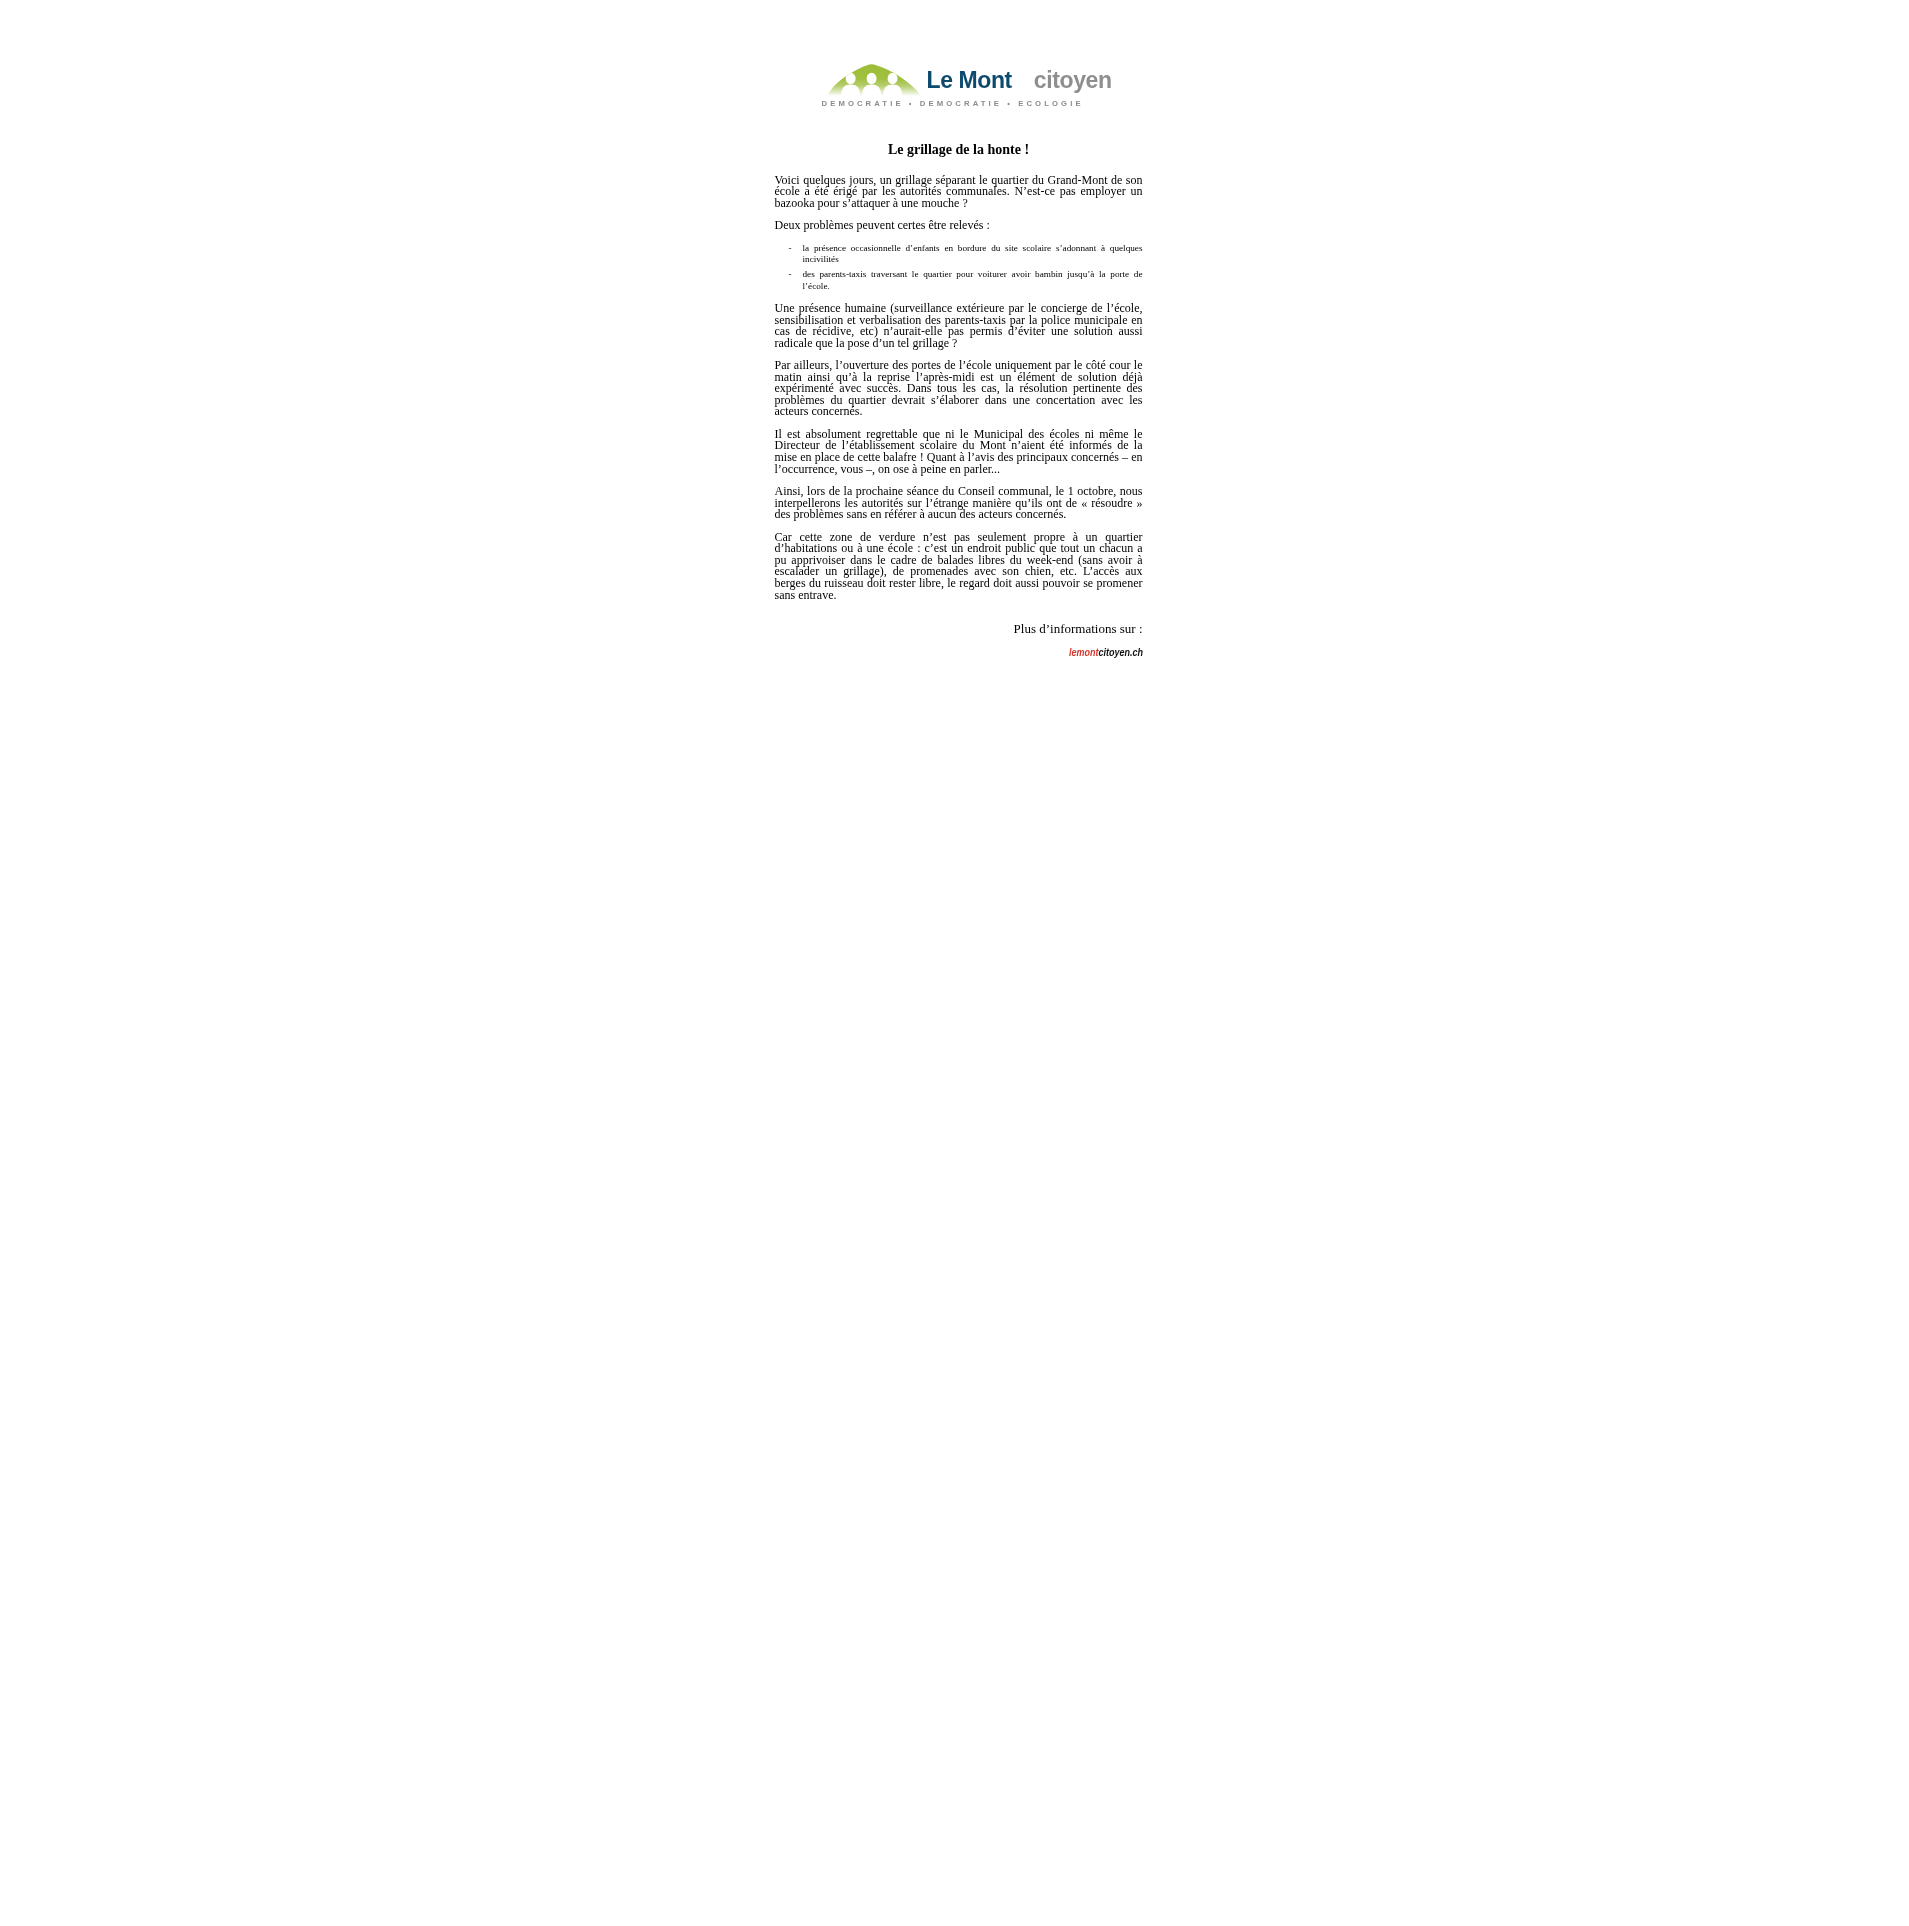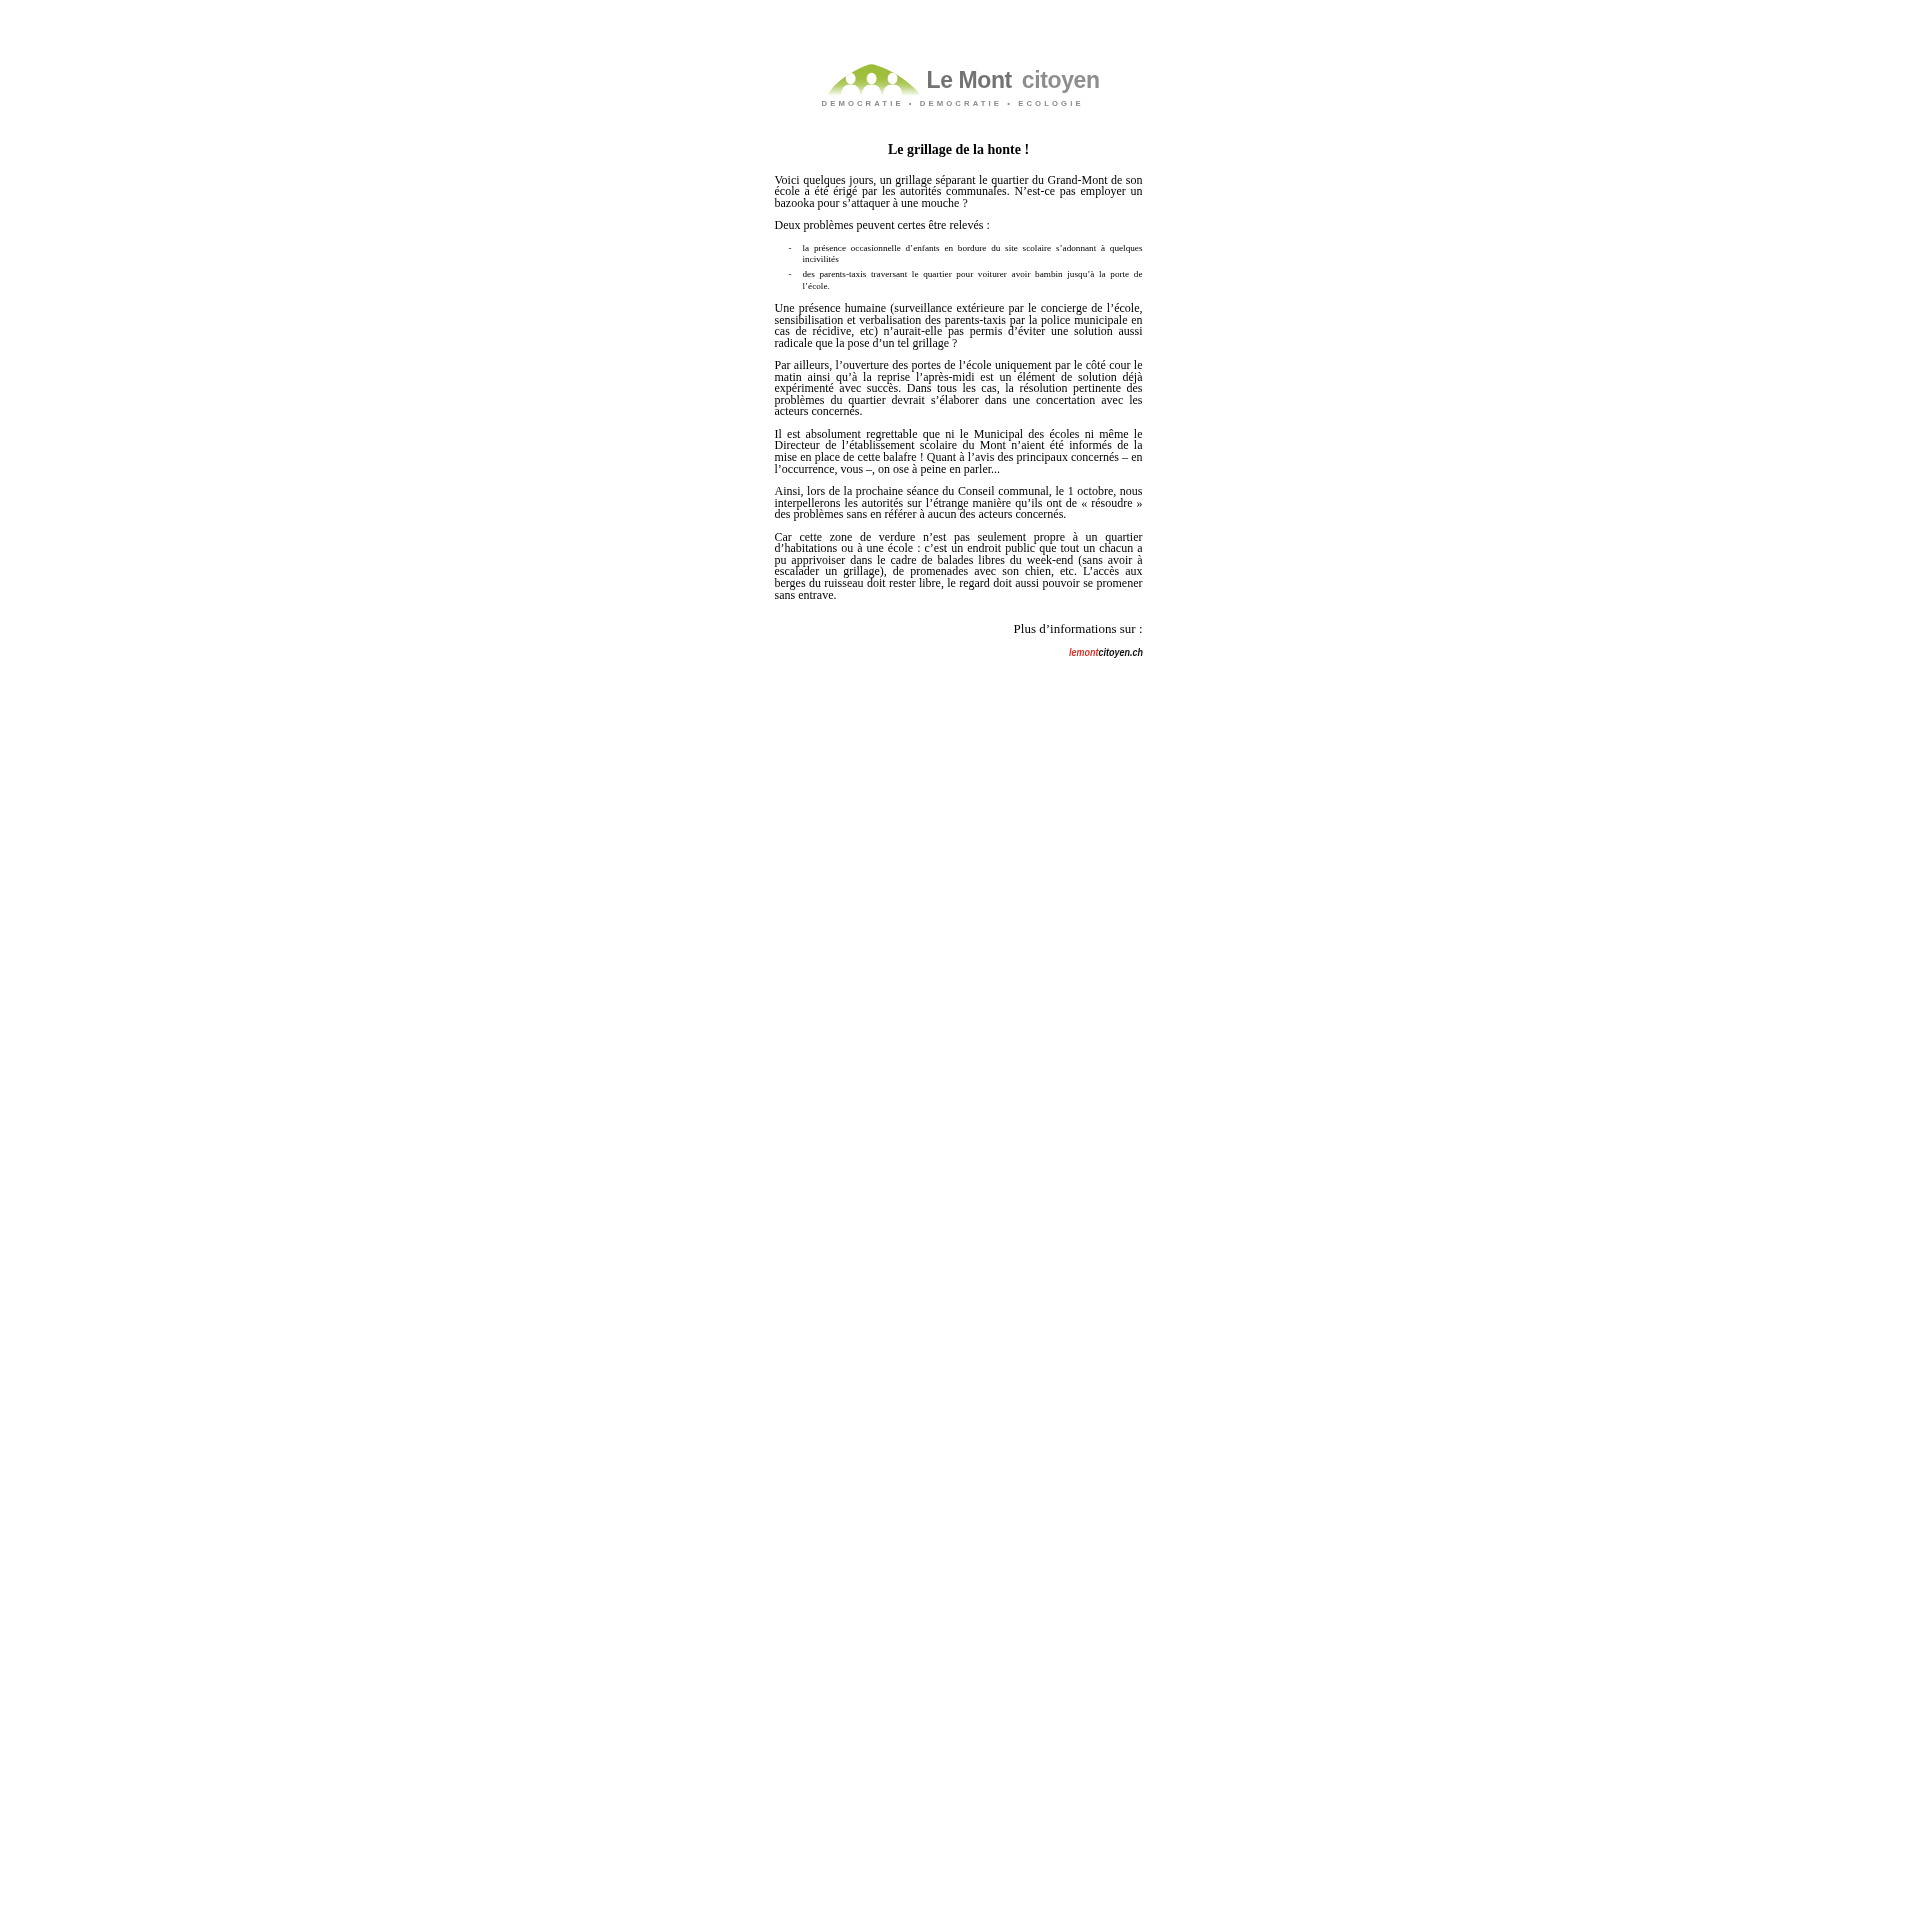--- a/index.html
+++ b/index.html
@@ -26,21 +26,21 @@
     position: absolute;
     left: 211px;
     top: 69px;
     font-family: "Liberation Sans", sans-serif;
     font-weight: 700;
     font-size: 23px;
     line-height: 23px;
     letter-spacing: -0.4px;
     white-space: nowrap;
   }
-  .brand .brand-citoyen { margin-left: 4px; }
+  .brand .brand-citoyen { margin-left: 16px; }
   .tagline {
     position: absolute;
     left: 106px;
     top: 99px;
     font-family: "Liberation Sans", sans-serif;
     font-weight: 700;
     font-size: 7.7px;
     letter-spacing: 3.1px;
     white-space: nowrap;
   }
@@ -121,21 +121,21 @@
         <ellipse cx="116" cy="38" rx="13" ry="15"></ellipse>
         <ellipse cx="171" cy="38" rx="13" ry="15"></ellipse>
         <path d="M 36,84 C 36,62 45,54 61,54 C 77,54 86,62 86,84 Z"></path>
         <path d="M 91,84 C 91,62 100,54 116,54 C 132,54 141,62 141,84 Z"></path>
         <path d="M 146,84 C 146,62 155,54 171,54 C 187,54 196,62 196,84 Z"></path>
       </g>
     </svg>
   </div>
 
   <div class="brand">
-    <span class="brand-lemont" style="color: #737373;">Le Mont</span>
+    <span class="brand-lemont" style="color: #0c4a6e;">Le Mont</span>
     <span class="brand-citoyen" style="color: rgb(142, 142, 142);">citoyen</span>
   </div>
 
   <div class="tagline" style="color: rgb(140, 140, 140);">DEMOCRATIE • DEMOCRATIE • ECOLOGIE</div>
 
   <main class="content">
 
     <h1 class="doc-title">Le grillage de la honte !</h1>
 
     <p class="para">Voici quelques jours, un grillage séparant le quartier du Grand-Mont de son école a été érigé par les autorités communales. N’est-ce pas employer un bazooka pour s’attaquer à une mouche ?</p>

